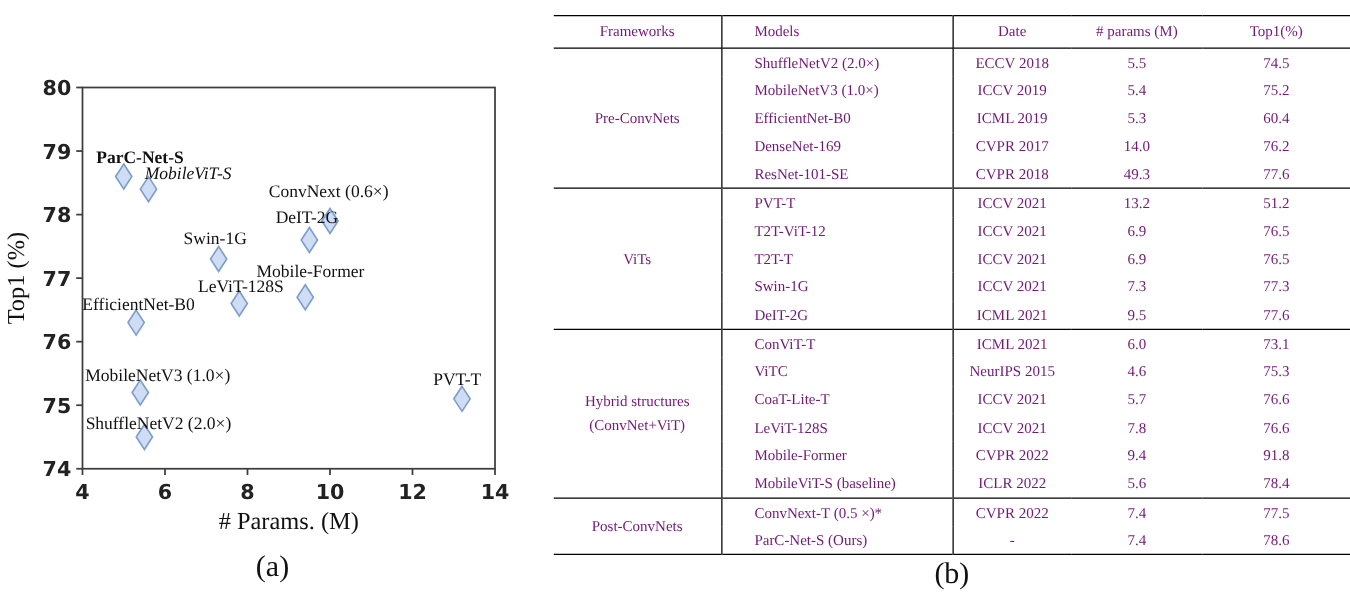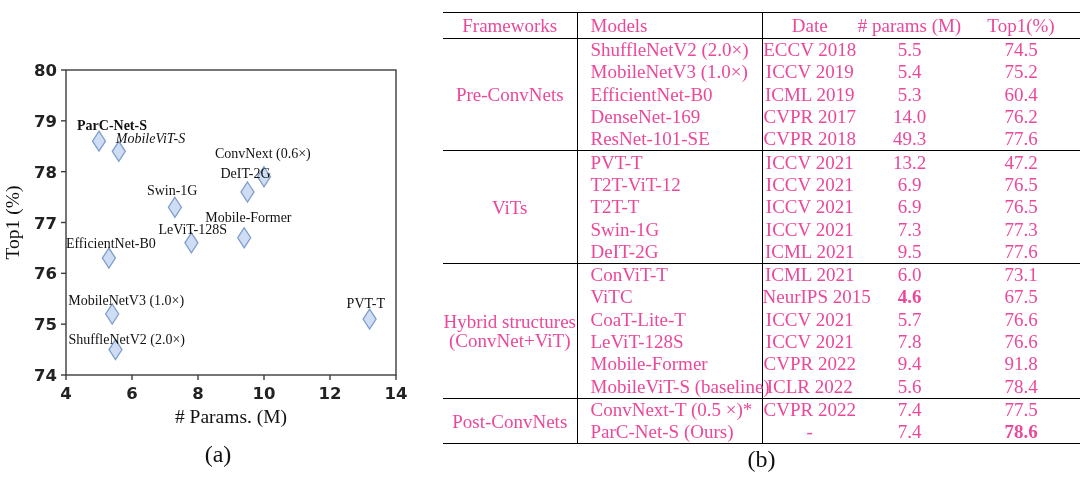--- a/index.html
+++ b/index.html
@@ -9,33 +9,33 @@
   }
   .chart-area { position: absolute; left: 0; top: 0; width: 440px; height: 482px; }
   #chart-svg { position: absolute; left: 0; top: 0; }
   .caption { position: absolute; text-align: center; font-size: 24px; color: #111; }
   #caption-a { left: 0; top: 441px; width: 436px; }
   .table-area { position: absolute; left: 443px; top: 12px; width: 637px; }
   #caption-b { position: static; margin-top: 2px; width: 637px; }
 
   table.results {
     border-collapse: collapse; width: 637px; table-layout: fixed;
-    font-family: "Liberation Serif", serif; font-size: 19px; color: #ec4899;
+    font-family: "Liberation Serif", serif; font-size: 12px; color: #701a75;
     border-top: 1.8px solid #000; border-bottom: 1.8px solid #000;
   }
   col.c-fw { width: 134px; } col.c-model { width: 185px; }
   col.c-date { width: 95px; } col.c-params { width: 105px; } col.c-top1 { width: 118px; }
   th, td { padding: 0; font-weight: 400; height: 22.3px; line-height: 1.05; white-space: nowrap; overflow: visible; }
   thead th { height: 25px; border-bottom: 1.4px solid #000; }
   th.fw-h, td.fw { text-align: center; border-right: 1.3px solid #000; }
-  th.model-h, td.model { text-align: left; padding-left: 13px; border-right: 1.3px solid #000; }
+  th.model-h, td.model { text-align: left; padding-left: 26px; border-right: 1.3px solid #000; }
   th.date-h, td.date, th.params-h, td.params, th.top1-h, td.top1 { text-align: center; }
   td.fw { white-space: pre-line; line-height: 19px; }
   tbody tr.section-start td { border-top: 1.4px solid #000; }
-  .b { font-weight: 700; } .i { }
+  .b { font-weight: 400; } .i { }
 </style>
 </head>
 <body>
 
 <div class="figure">
 
   <div class="chart-area">
     <svg id="chart-svg" width="440" height="438" viewBox="0 0 440 438">
         <rect x="66" y="70" width="330" height="305" fill="none" stroke="#3d3d3d" stroke-width="1.4"></rect>
         <line x1="66" y1="375" x2="66" y2="380" stroke="#3d3d3d" stroke-width="1.4"></line>
@@ -140,21 +140,21 @@
             <td class="model">ResNet-101-SE</td>
             <td class="date">CVPR 2018</td>
             <td class="params">49.3</td>
             <td class="top1">77.6</td>
           </tr>
           <tr class="section-start">
             <td class="fw" rowspan="5">ViTs</td>
             <td class="model">PVT-T</td>
             <td class="date">ICCV 2021</td>
             <td class="params">13.2</td>
-            <td class="top1">47.2</td>
+            <td class="top1">51.2</td>
           </tr>
           <tr>
             <td class="model">T2T-ViT-12</td>
             <td class="date">ICCV 2021</td>
             <td class="params">6.9</td>
             <td class="top1">76.5</td>
           </tr>
           <tr>
             <td class="model">T2T-T</td>
             <td class="date">ICCV 2021</td>
@@ -178,21 +178,21 @@
 (ConvNet+ViT)</td>
             <td class="model">ConViT-T</td>
             <td class="date">ICML 2021</td>
             <td class="params">6.0</td>
             <td class="top1">73.1</td>
           </tr>
           <tr>
             <td class="model">ViTC</td>
             <td class="date">NeurIPS 2015</td>
             <td class="params b">4.6</td>
-            <td class="top1">67.5</td>
+            <td class="top1">75.3</td>
           </tr>
           <tr>
             <td class="model">CoaT-Lite-T</td>
             <td class="date">ICCV 2021</td>
             <td class="params">5.7</td>
             <td class="top1">76.6</td>
           </tr>
           <tr>
             <td class="model">LeViT-128S</td>
             <td class="date">ICCV 2021</td>

